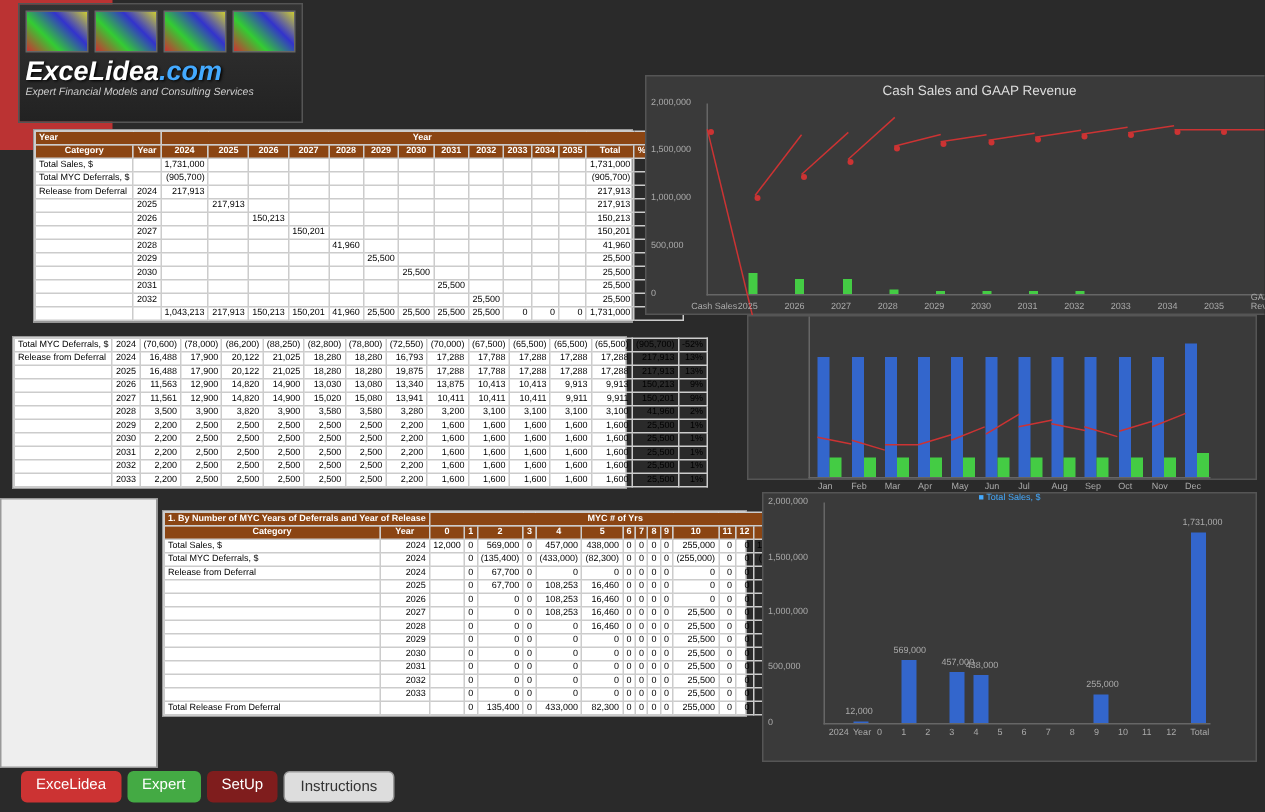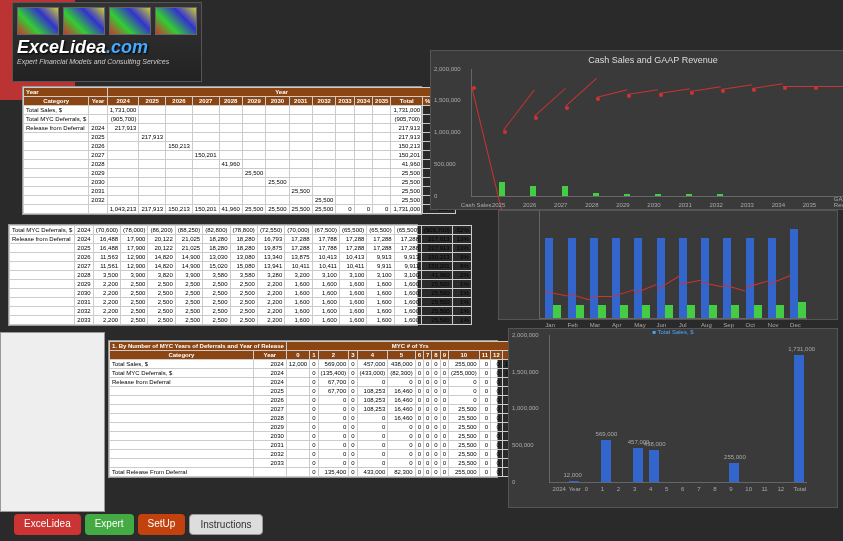--- a/index.html
+++ b/index.html
@@ -32,21 +32,21 @@
 .bar{position:absolute;bottom:0;background:#4a8;width:8px}
 .bar.b{background:#36c}
 .bar.g{background:#4c4}
 .lbl{position:absolute;font-size:6px;color:#aaa}
 
 .tabs{position:absolute;bottom:6px;left:14px;display:flex;gap:4px}
 .tab{padding:4px 10px;font-size:10px;border-radius:4px;cursor:pointer}
 .tab.red{background:#c33;color:#fff}
 .tab.grn{background:#4a4;color:#fff}
 .tab.gry{background:#ddd;color:#333;border:1px solid #999}
-.tab.blu{background:#c2410c;color:#fff}
+.tab.blu{background:#7f1d1d;color:#fff}
 </style>
 </head>
 <body>
 
 <div class="logo">
   <div class="logo-mon">
       <div class="mon"></div>
       <div class="mon"></div>
       <div class="mon"></div>
       <div class="mon"></div>

